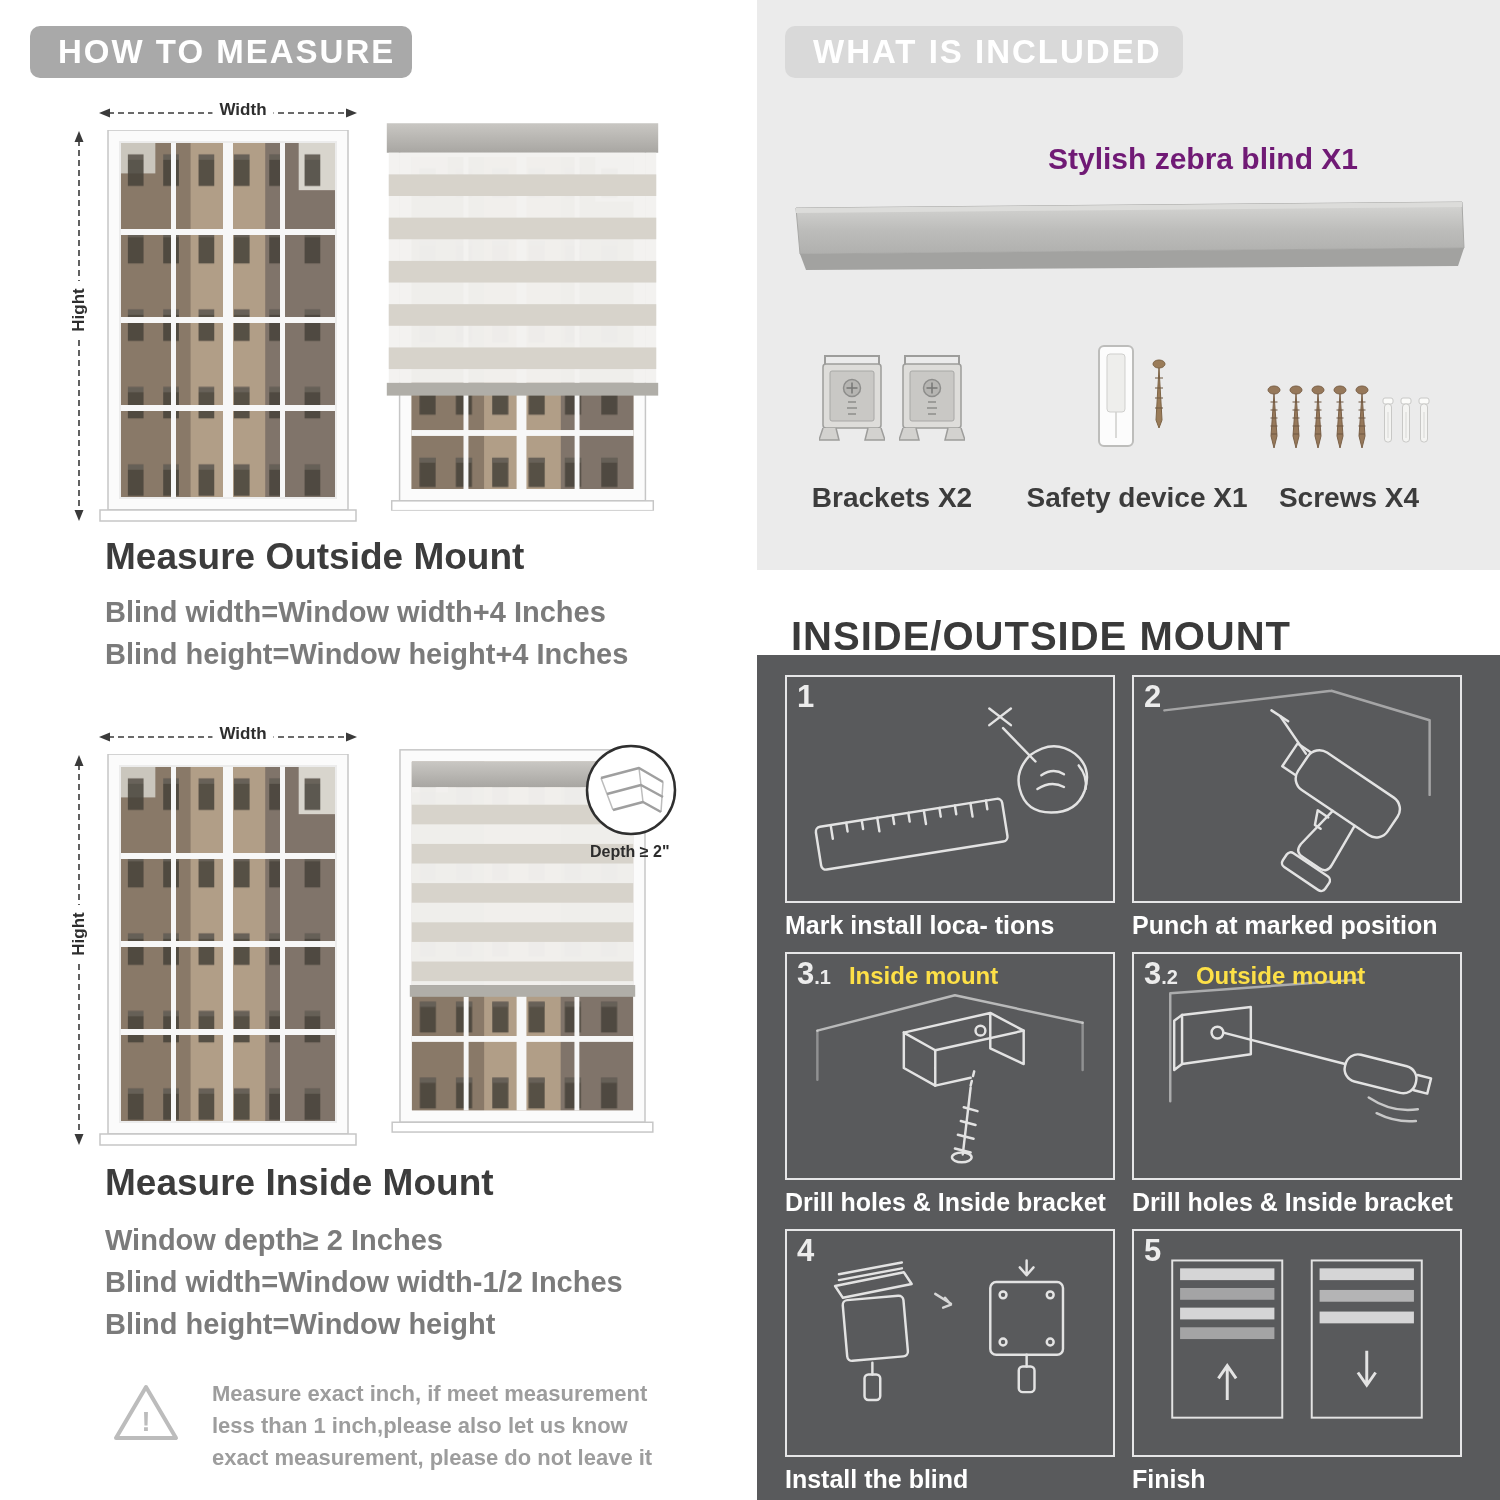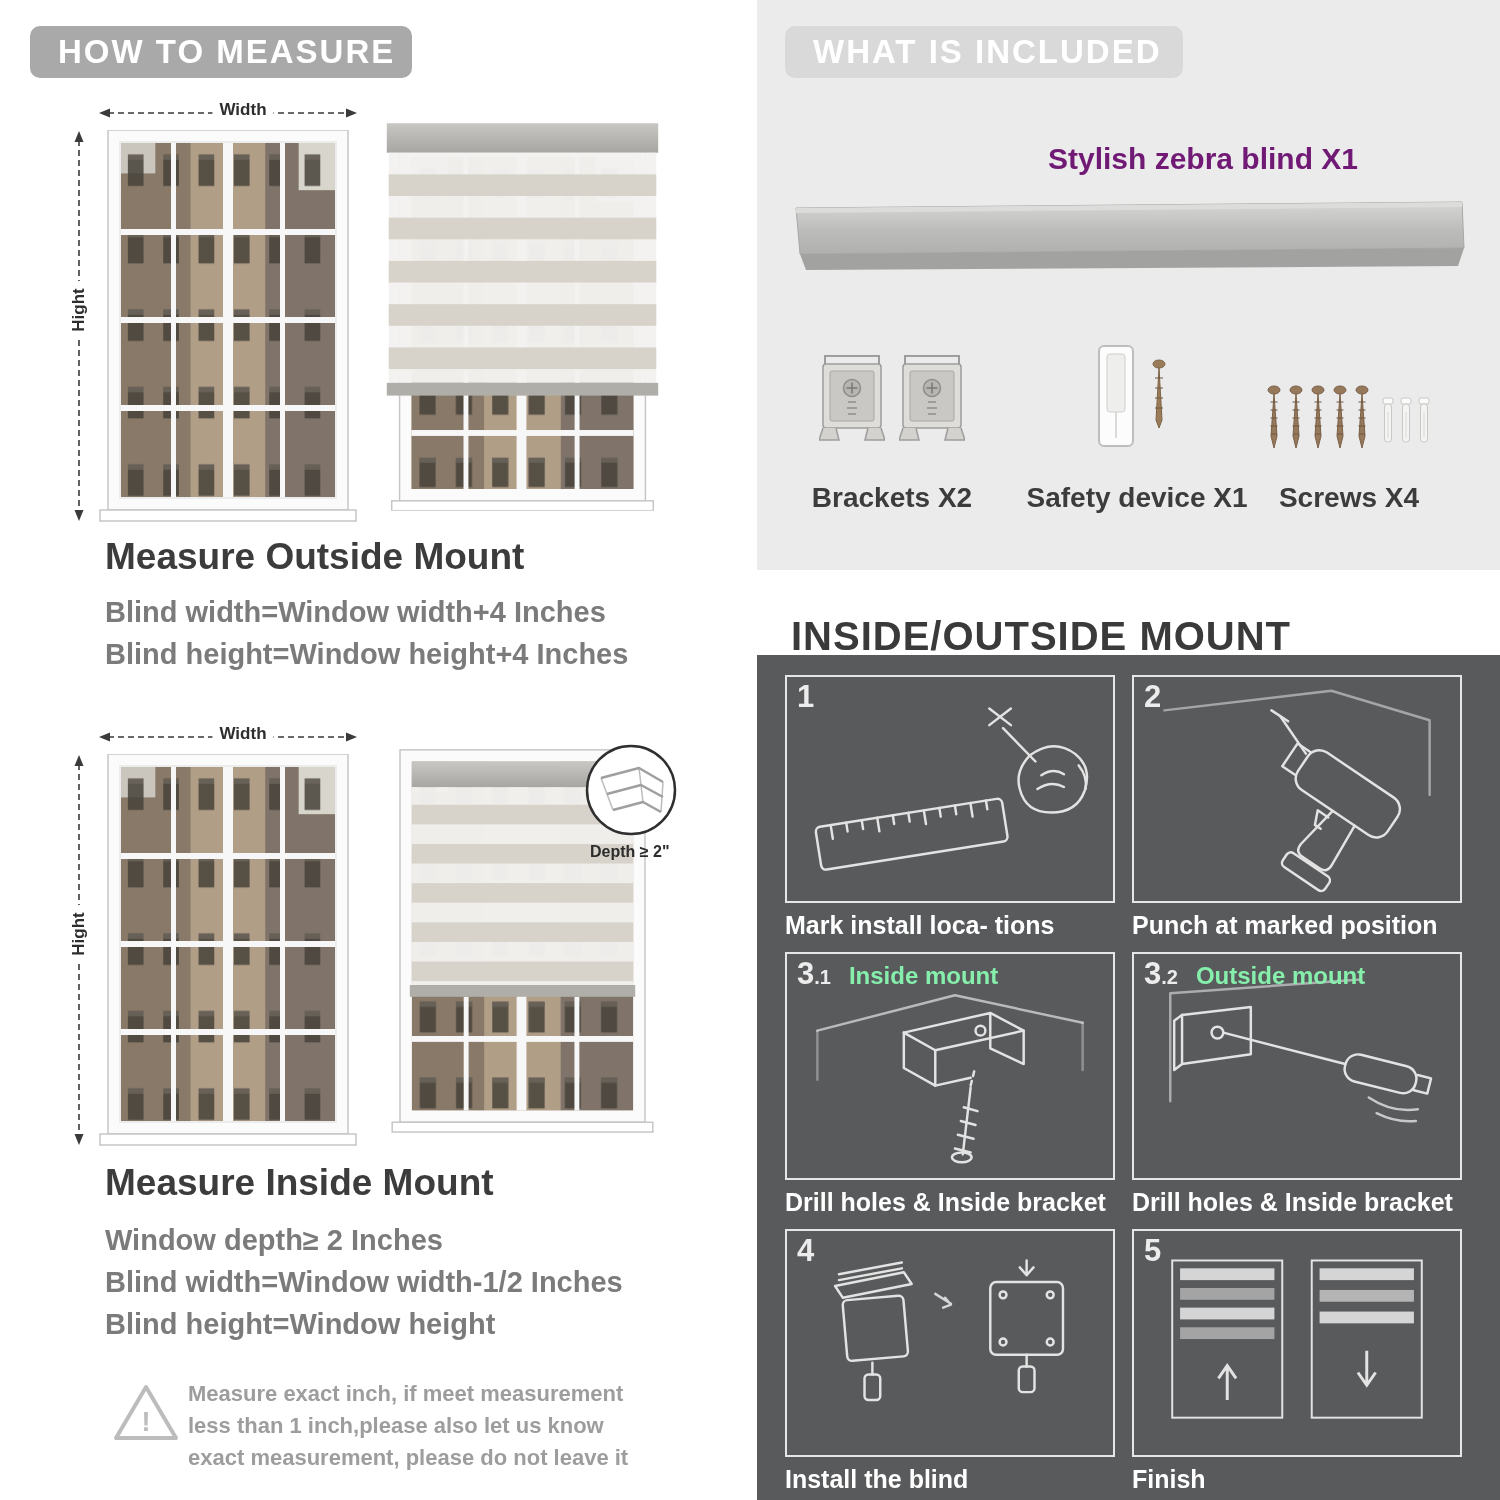--- a/index.html
+++ b/index.html
@@ -13,40 +13,40 @@
            letter-spacing:2px; display:flex; align-items:center; padding-left:28px; }
   .badge-dark  { left:30px; top:26px; width:382px; height:52px; background:#a9a9a9; }
   .h-measure { position:absolute; font-size:37px; font-weight:bold; color:#3c3c3c; }
   .body-line { position:absolute; font-size:29px; font-weight:bold; color:#7b7b7b; }
   .illus { position:absolute; width:290px; height:422px; }
   .mlabel { position:absolute; background:#fff; font-size:17px; font-weight:bold; color:#2e2e2e;
             padding:0 7px; z-index:2; white-space:nowrap; }
   .mlabel-w { left:171px; top:-4px; transform:translateX(-50%); }
   .mlabel-h { left:-22px; top:196px; width:58px; text-align:center; transform:rotate(-90deg); }
   .depth-label { position:absolute; left:590px; top:843px; font-size:16px; font-weight:bold; color:#2c2c2c; }
-  .warning-text { position:absolute; left:188px; top:1378px; width:472px; font-size:22px;
+  .warning-text { position:absolute; left:212px; top:1378px; width:472px; font-size:22px;
                   font-weight:bold; color:#9d9d9d; line-height:1.45; }
 
   
   .included { position:absolute; left:757px; top:0; width:892px; height:570px; background:#ebebeb; }
   .badge-light { left:28px; top:26px; width:398px; height:52px; background:#d9d9d9; }
   .product-label { position:absolute; left:0; top:142px; width:100%; text-align:center;
                    font-size:30px; font-weight:bold; color:#701a75; }
   .item-label { position:absolute; text-align:center; font-size:28px; font-weight:bold; color:#3c3c3c; }
 
   
   .mount-band { position:absolute; left:757px; top:570px; width:743px; height:85px; background:#fff;
                 display:flex; align-items:center; padding-left:34px; font-size:40px; font-weight:bold;
                 color:#3a3a3a; letter-spacing:1px;margin-top:24px; }
   .mount-dark { position:absolute; left:757px; top:655px; width:743px; height:845px; background:#595a5c; }
   .step-panel { position:absolute; width:330px; height:228px; border:2.5px solid rgba(255,255,255,.85); }
   .step-head { position:absolute; left:10px; top:2px; display:flex; align-items:baseline; z-index:2; }
   .step-num { font-size:31px; font-weight:bold; color:#ececec; }
   .step-sub { font-size:20px; font-weight:bold; color:#ececec; }
-  .step-label { font-size:24px; font-weight:bold; color:#86efac; margin-left:18px; }
+  .step-label { font-size:24px; font-weight:bold; color:#fde047; margin-left:18px; }
   .step-caption { position:absolute; font-size:25px; font-weight:bold; color:#ffffff; }
   .step-art { position:absolute; left:0; top:0; width:100%; height:100%; }
 </style>
 </head>
 <body>
 
 <div class="canvas">
 
   <svg style="position:absolute;width:0;height:0;overflow:hidden" aria-hidden="true">
     <defs>

